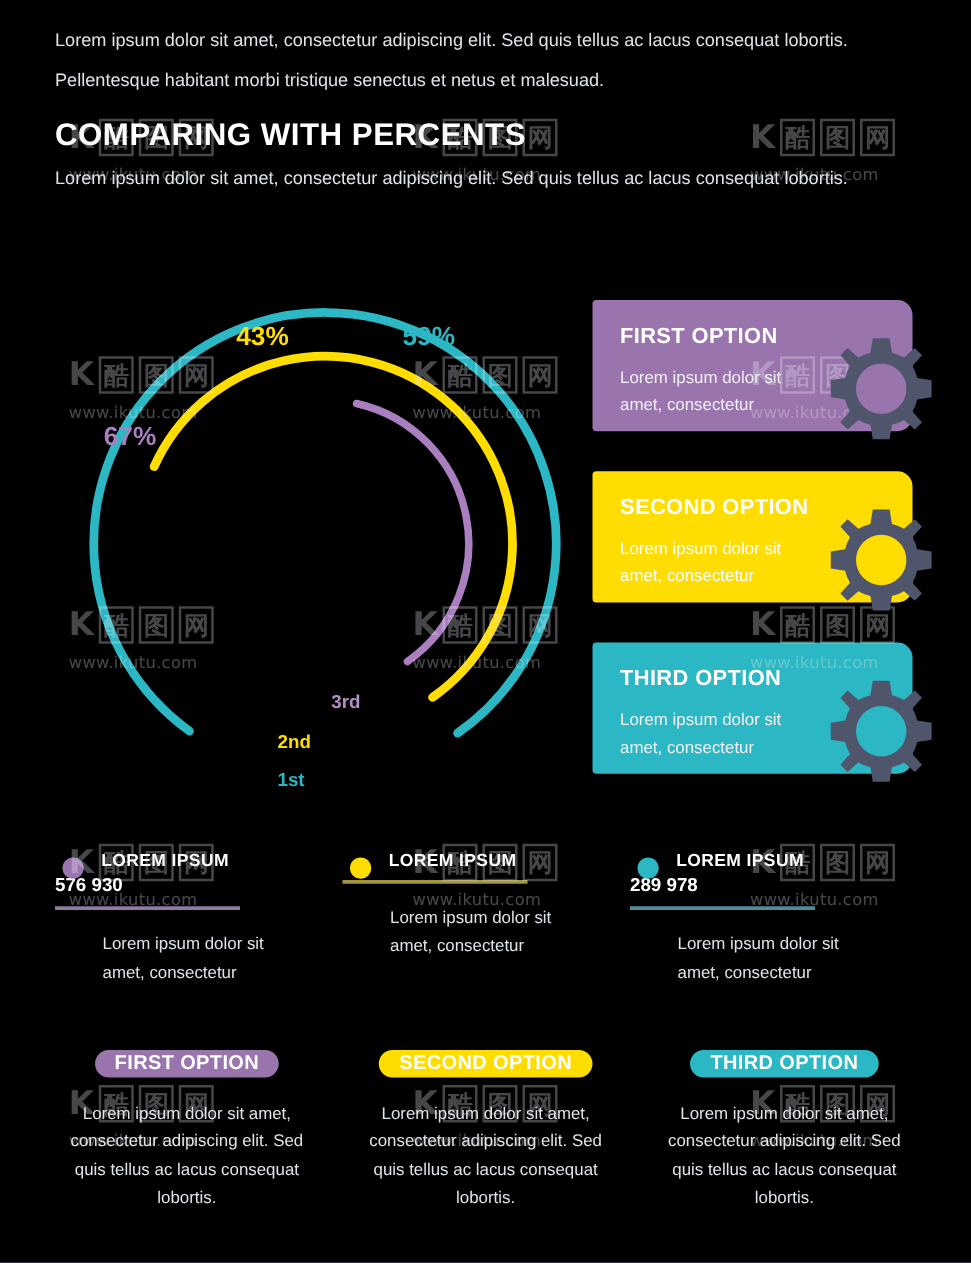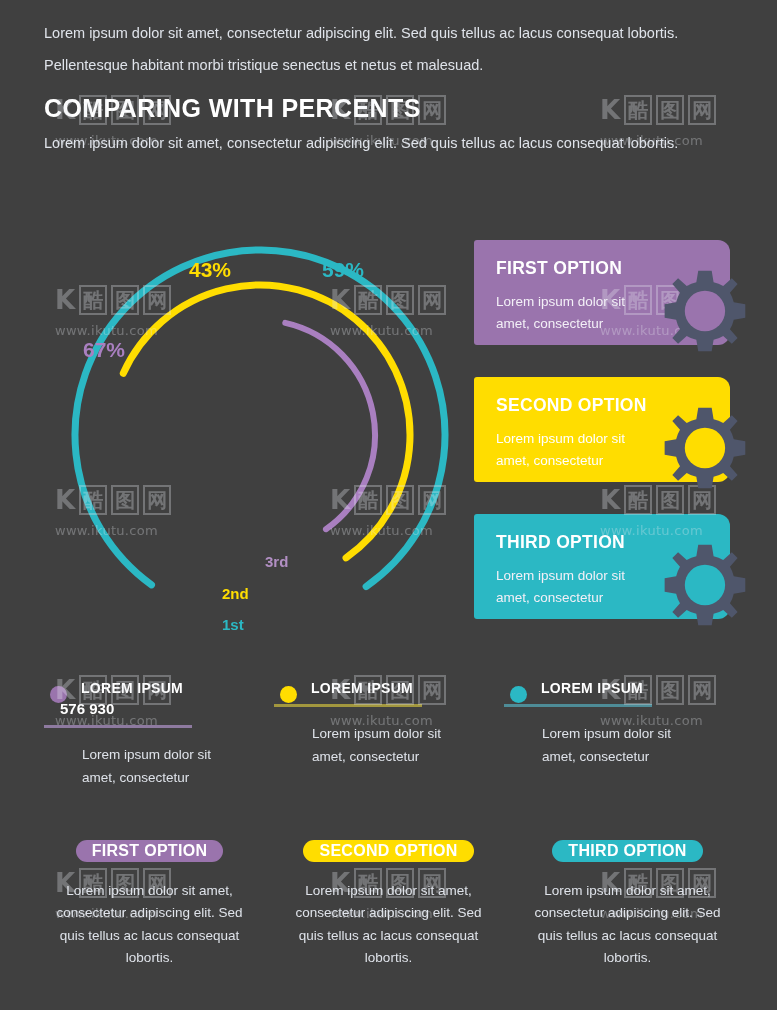--- a/index.html
+++ b/index.html
@@ -11,21 +11,21 @@
     width: 777px;
     height: 1010px;
     position: relative;
     overflow: hidden;
     font-family: "Liberation Sans", sans-serif;
     color: #ffffff;
   }
   .page {
     position: absolute;
     inset: 0;
-    background: #404040;
+    background: #000000;
     text-decoration: underline;
   }
 
   
   .intro {
     position: absolute;
     left: 44px;
     top: 22px;
     width: 680px;
   }
@@ -160,21 +160,21 @@
   .stat.s2 .dot { background: #ffdd00; }
   .stat.s3 .dot { background: #2bb8c4; }
   .stat .s-title {
     margin-left: 37px;
     font-size: 14px;
     font-weight: bold;
     letter-spacing: 0.3px;
     color: #ffffff;
   }
   .stat .s-value {
-    margin-left: 16px;
+    margin-left: 0px;
     margin-top: 4px;
     font-size: 15px;
     font-weight: bold;
     color: #ffffff;
   }
   .stat .s-rule {
     margin-top: 8px;
     width: 148px;
     height: 3px;
   }
@@ -358,20 +358,21 @@
     <div class="stat s2">
       <span class="dot"></span>
       <div class="s-title">LOREM IPSUM</div>
       <div class="s-rule"></div>
       <div class="s-desc">Lorem ipsum dolor sit amet, consectetur</div>
     </div>
 
     <div class="stat s3">
       <span class="dot"></span>
       <div class="s-title">LOREM IPSUM</div>
+      <div class="s-value">289 978</div>
       <div class="s-rule"></div>
       <div class="s-desc">Lorem ipsum dolor sit amet, consectetur</div>
     </div>
 
   </div>
 
   <div class="ribbons">
 
     <div class="ribbon-col c1">
       <div class="ribbon-bar">

